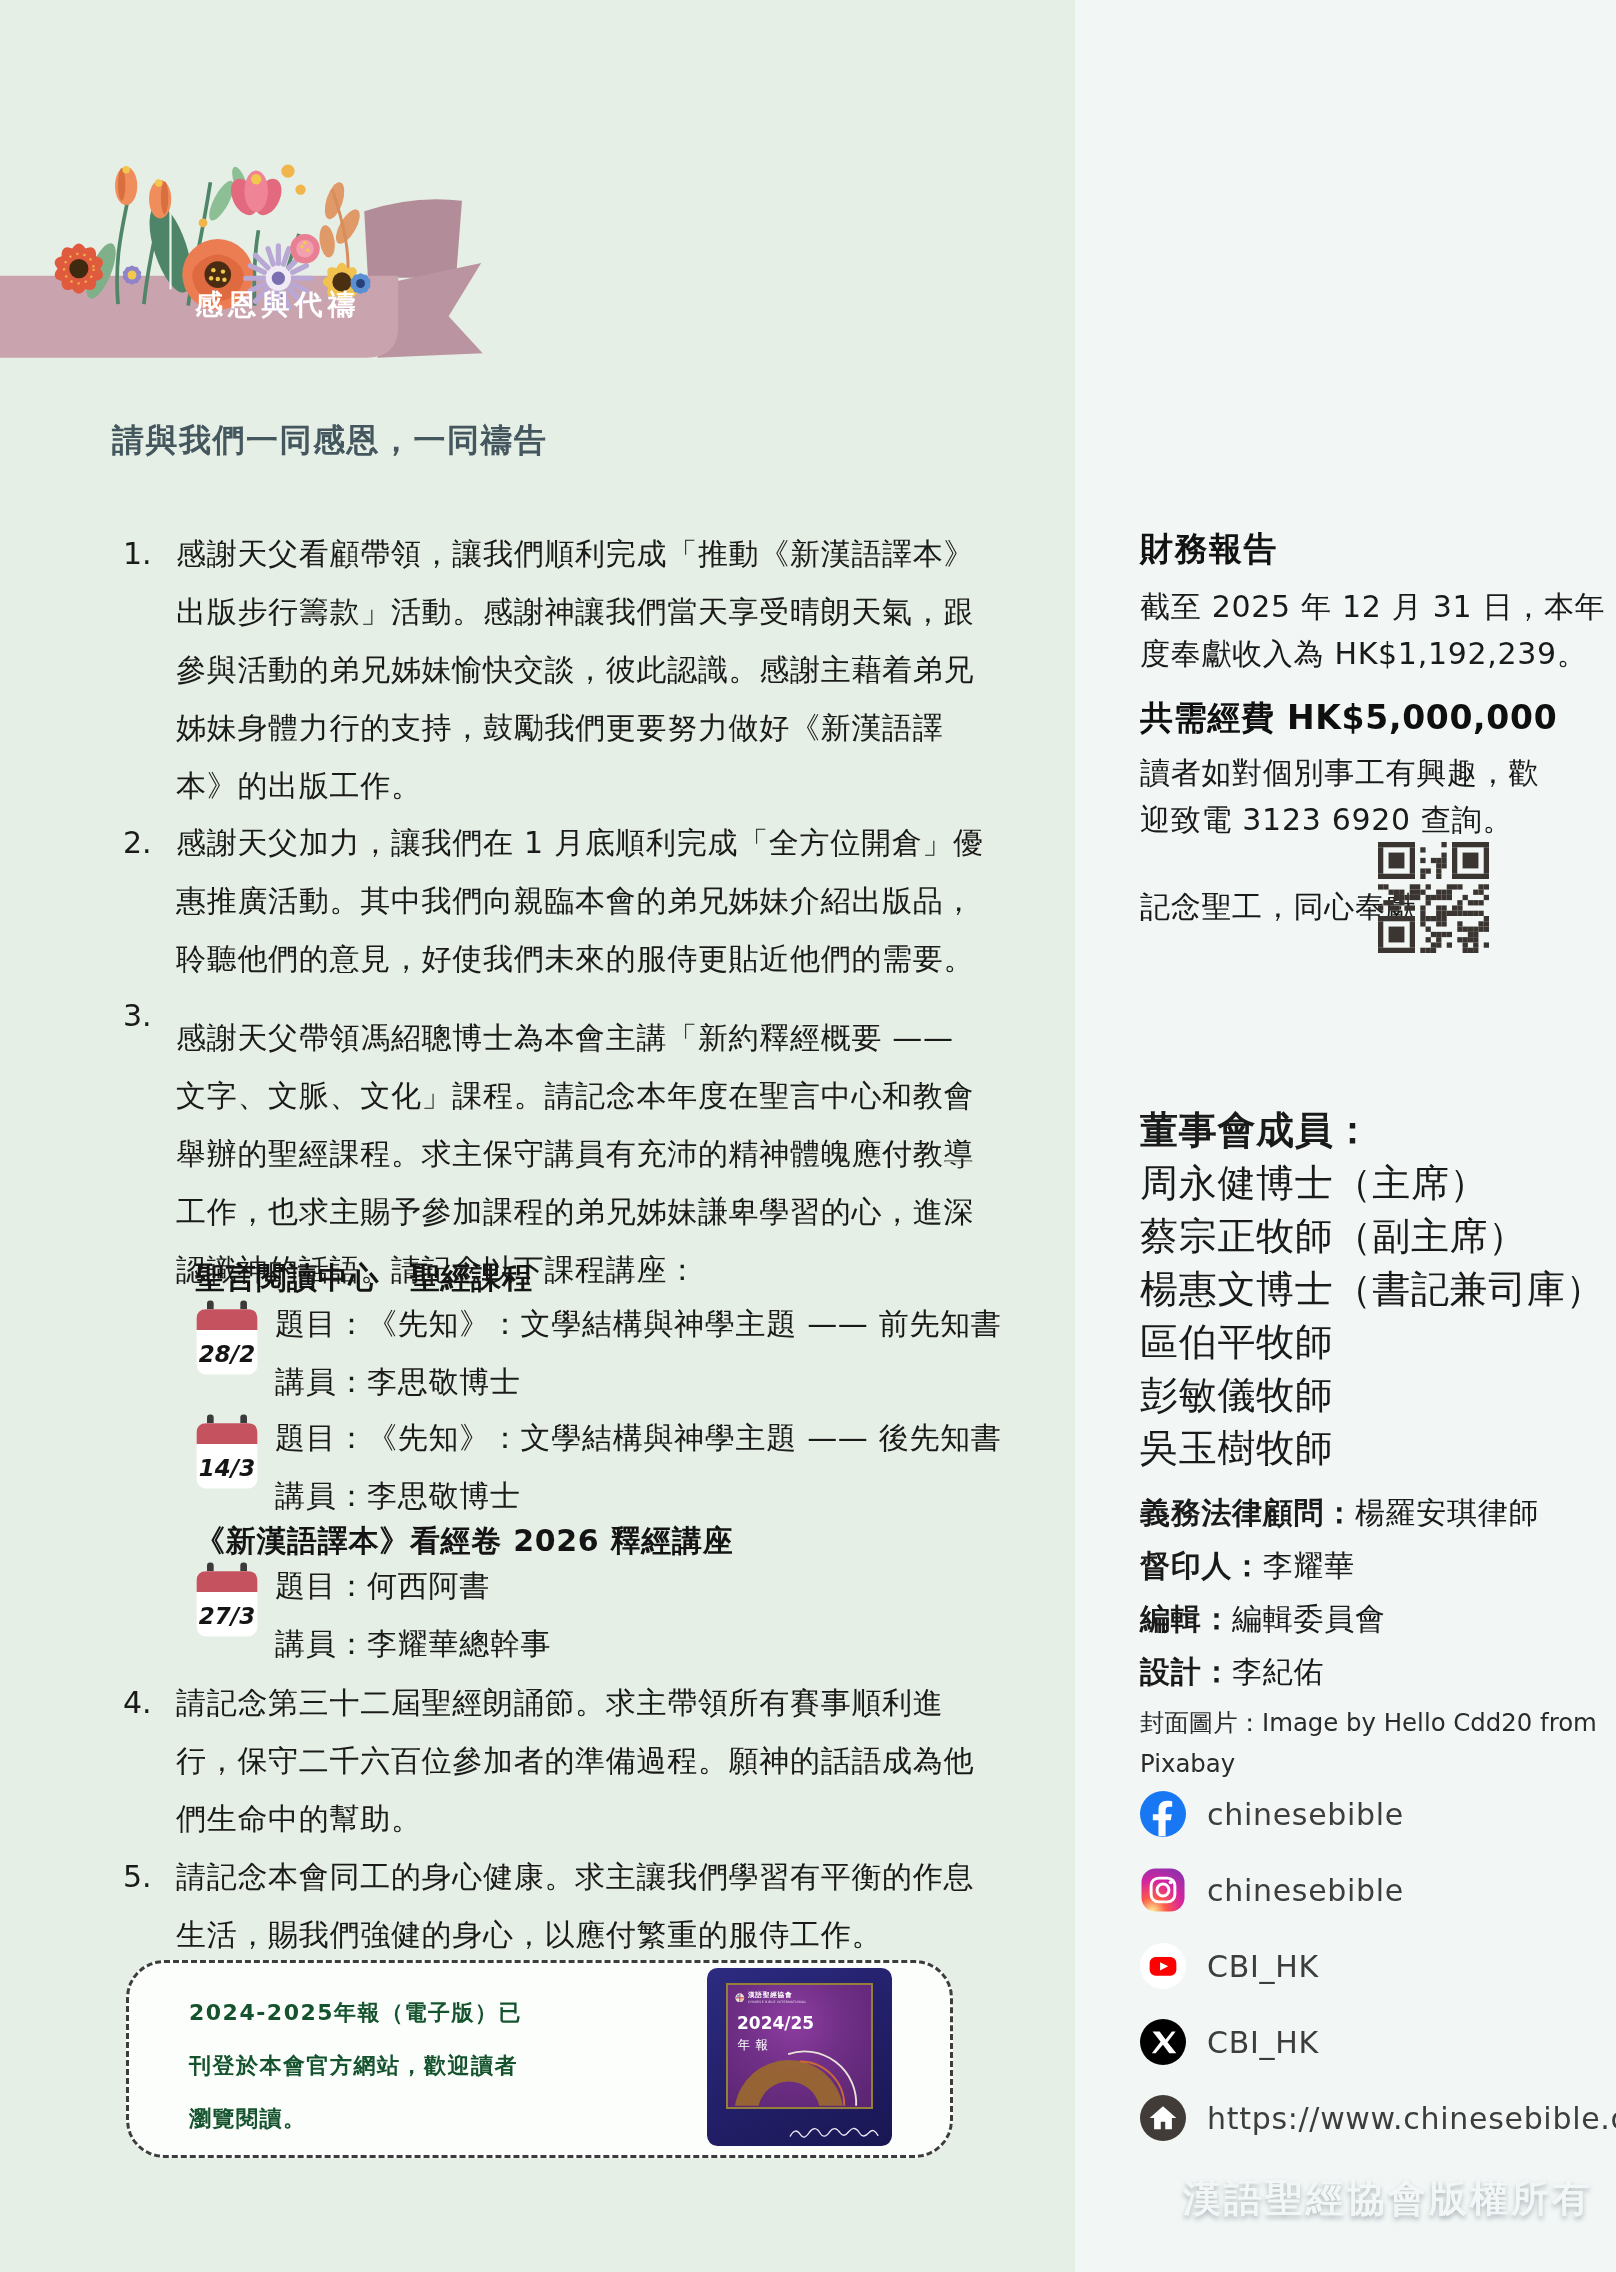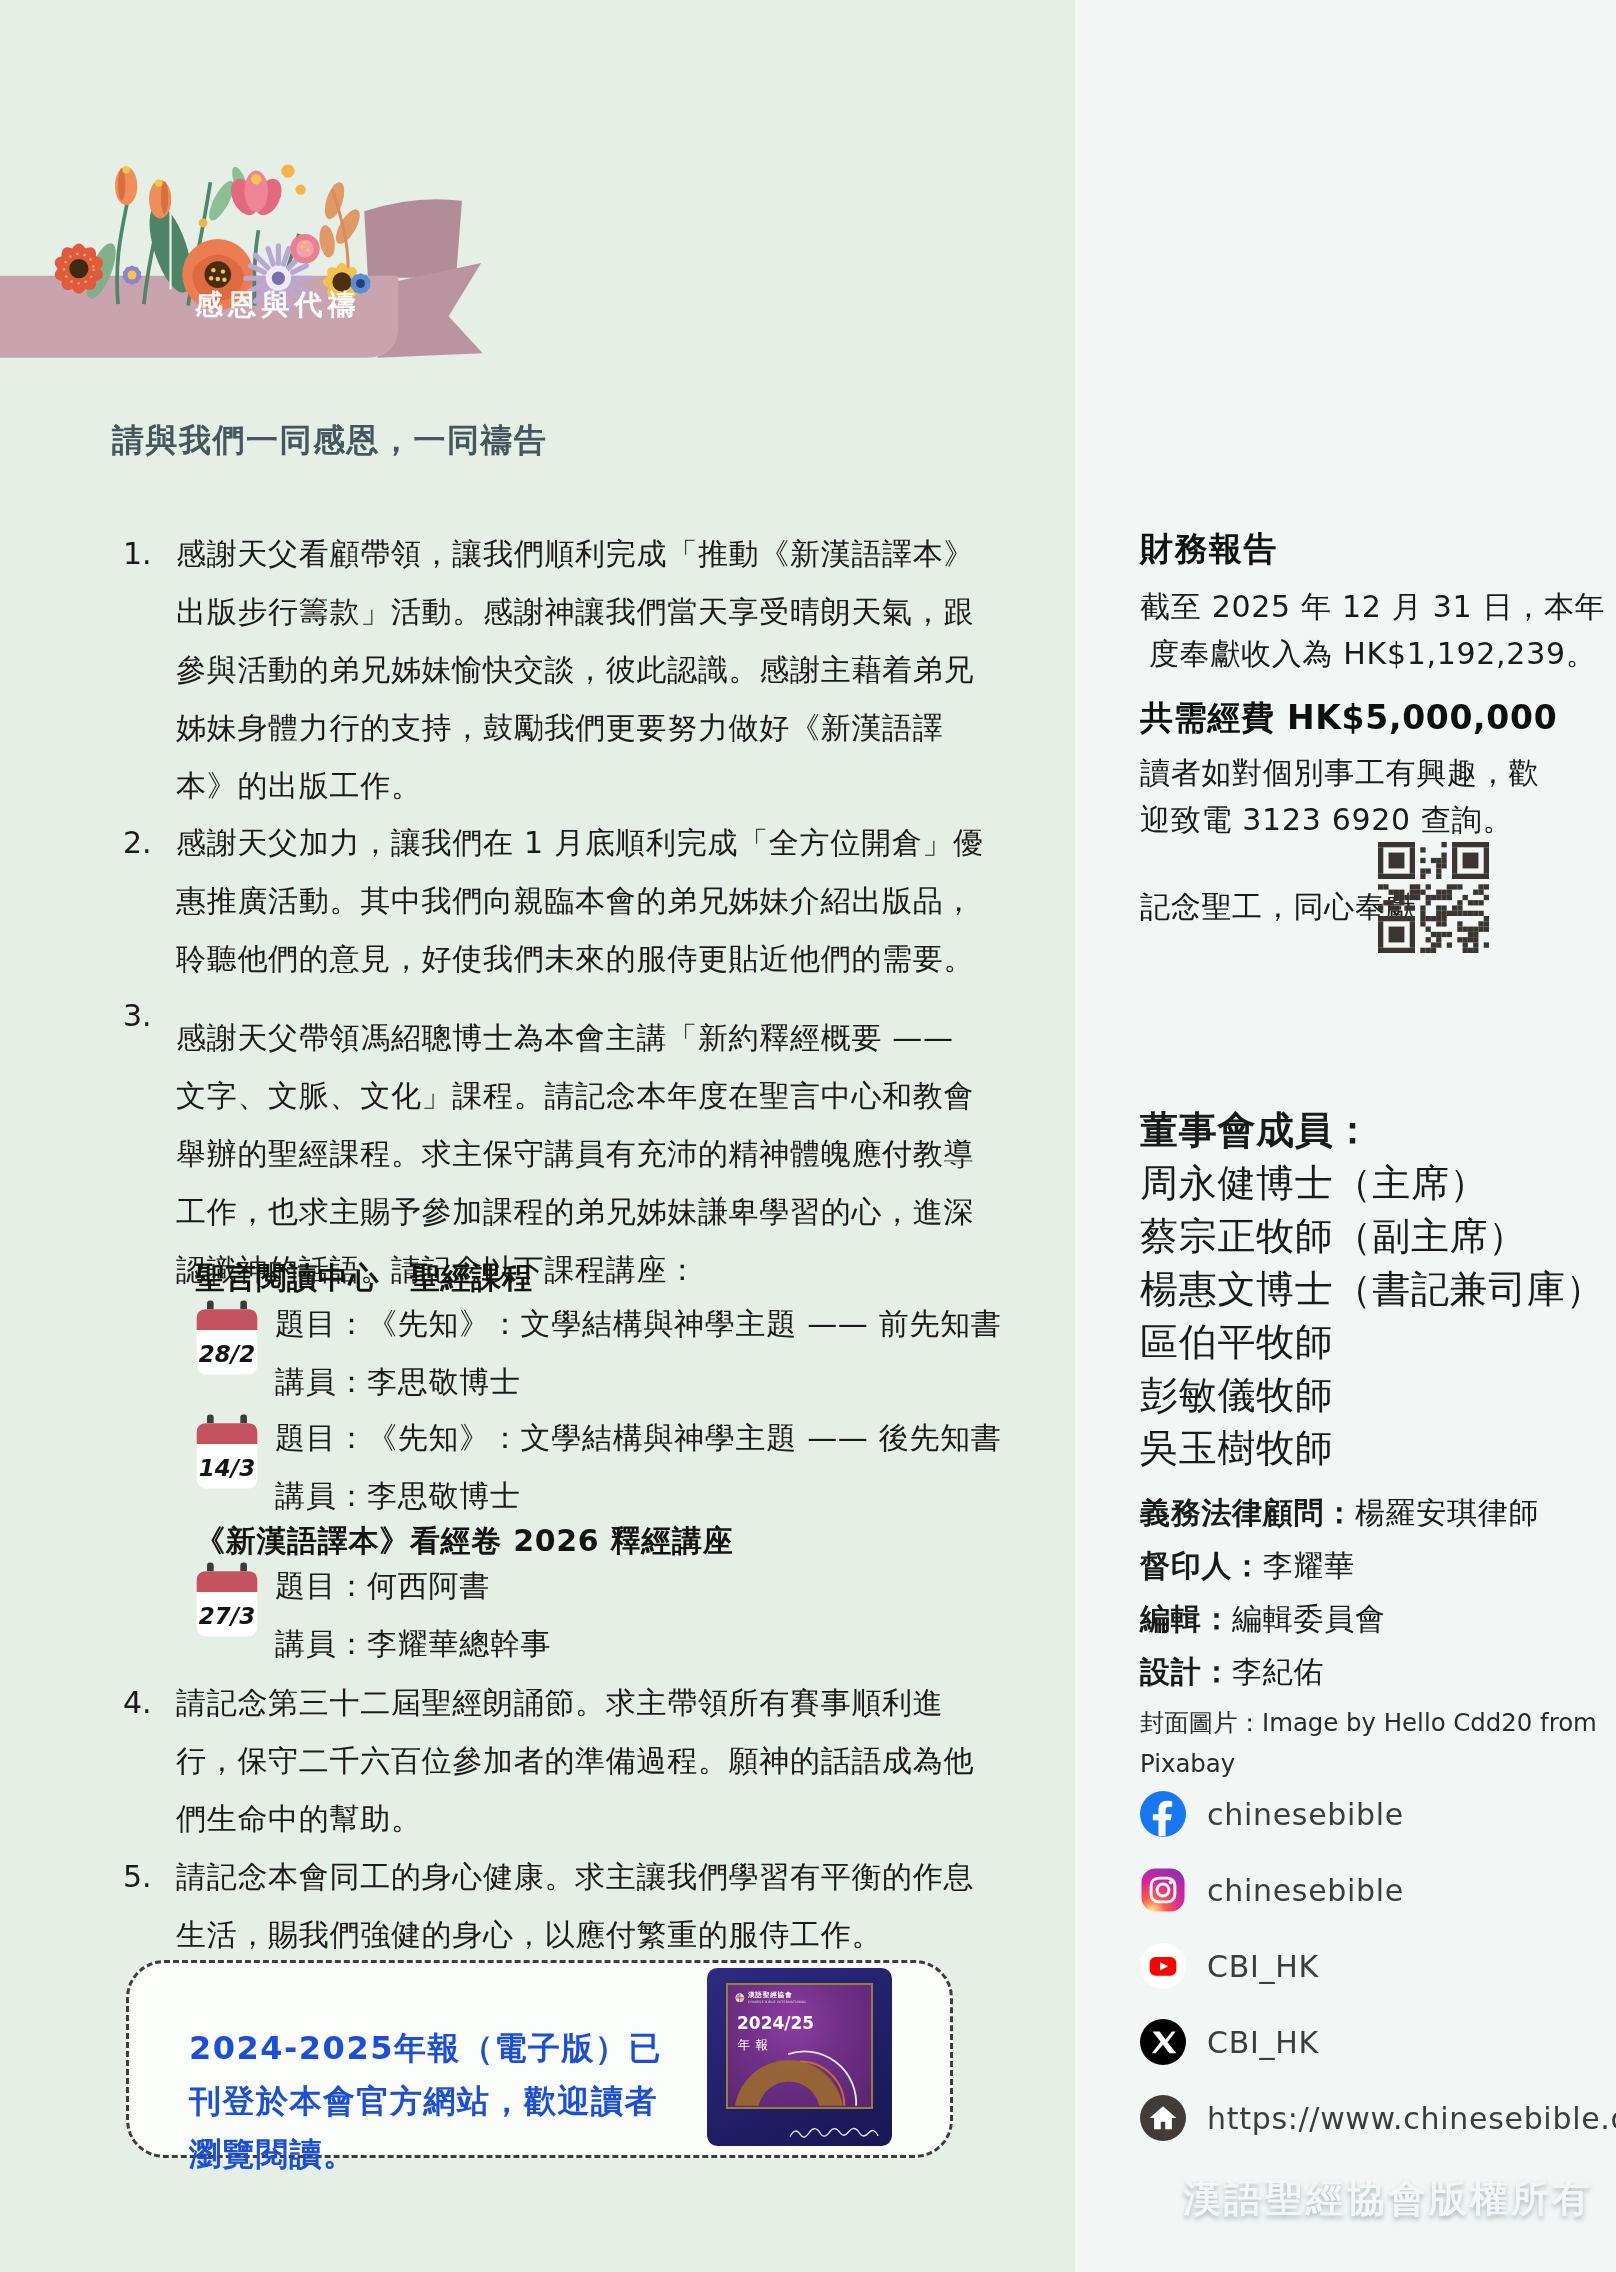--- a/index.html
+++ b/index.html
@@ -14,21 +14,21 @@
     color:#ffffff;letter-spacing:5.2px;}
   .subtitle{left:112px;top:419px;font-size:32px;font-weight:bold;color:#44565e;letter-spacing:1.5px;}
   .item-num{font-size:30px;color:#1a1a1a;left:123px;width:44px;line-height:58px;}
   .item-text{font-size:30px;color:#1a1a1a;left:176px;width:814px;line-height:58px;letter-spacing:0.7px;}
   .course-header{left:195px;font-size:30px;font-weight:bold;color:#141414;letter-spacing:0.7px;}
   .course-line{left:275px;font-size:30px;color:#1a1a1a;letter-spacing:0.7px;}
   .cal{width:64px;height:77px;left:195px;}
   
   .report-box{left:126px;top:1960px;width:827px;height:198px;background:#fcfefc;
     border:3px dashed #3c3c3c;border-radius:38px;box-sizing:border-box;}
-  .report-text{left:189px;top:1986px;font-size:32px;line-height:53px;font-weight:bold;color:#1d4ed8;letter-spacing:1.5px;margin-top:36px;}
+  .report-text{left:189px;top:1986px;font-size:22px;line-height:53px;font-weight:bold;color:#14532d;letter-spacing:1.5px;}
   .cover{left:707px;top:1968px;width:185px;height:178px;border-radius:10.4px;
     background:linear-gradient(150deg,#2c2b80 0%,#221f68 55%,#191653 100%);}
   .cover-panel{position:absolute;left:19px;top:15px;width:147px;height:126px;
     border:2.2px solid #94803a;box-sizing:border-box;
     background:radial-gradient(circle at 45% 30%,#8e3da0 0%,#6f2f86 45%,#582470 100%);}
   .cover-logo{position:absolute;left:7.4px;top:6px;display:flex;align-items:center;gap:3px;}
   .cover-org{font-size:6.7px;color:#fff;font-weight:bold;letter-spacing:0.7px;display:block;}
   .cover-org-en{font-size:3px;color:#e8e3f0;display:block;letter-spacing:0.4px;}
   .cover-year{position:absolute;left:9px;top:28px;font-size:17px;font-weight:bold;color:#fff;}
   .cover-label{position:absolute;left:9.6px;top:52px;font-size:12.6px;color:#fff;letter-spacing:5.2px;}
@@ -283,21 +283,21 @@
         <path d="M76,12 A70,70 0 0 1 168,82" stroke="#e8e4da" stroke-width="2.5" fill="none"></path>
         <path d="M92,22 A60,60 0 0 1 152,82" stroke="#c96a33" stroke-width="2.5" fill="none"></path>
       </svg>
     </div>
     <svg class="cover-sign" width="104" height="19" viewBox="0 0 140 26">
       <path d="M6,18 q7,-13 14,-2 q5,8 12,-3 q8,-11 15,1 q5,9 13,-2 q7,-9 14,1 q5,8 12,-1 q8,-10 15,2 q5,8 13,-1 q6,-7 12,4" stroke="#e9e6ef" stroke-width="1.8" fill="none" stroke-linecap="round"></path>
     </svg>
   </div>
 
   <div class="abs fin-title">財務報告</div>
-  <div class="abs fin-p preline" style="top:583px;text-align:center;">截至 2025 年 12 月 31 日，本年
+  <div class="abs fin-p preline" style="top:583px;">截至 2025 年 12 月 31 日，本年
 度奉獻收入為 HK$1,192,239。</div>
   <div class="abs fin-budget">共需經費 HK$5,000,000</div>
   <div class="abs fin-p preline" style="top:749px;">讀者如對個別事工有興趣，歡
 迎致電 3123 6920 查詢。</div>
 
   <div class="abs donate-caption">記念聖工，同心奉獻</div>
   <div class="abs qr"><svg width="111" height="111" viewBox="0 0 147 147">
         <rect x="84" y="0" width="7" height="7" fill="#3a3530"></rect>
         <rect x="56" y="7" width="7" height="7" fill="#3a3530"></rect>
         <rect x="84" y="14" width="7" height="7" fill="#3a3530"></rect>

